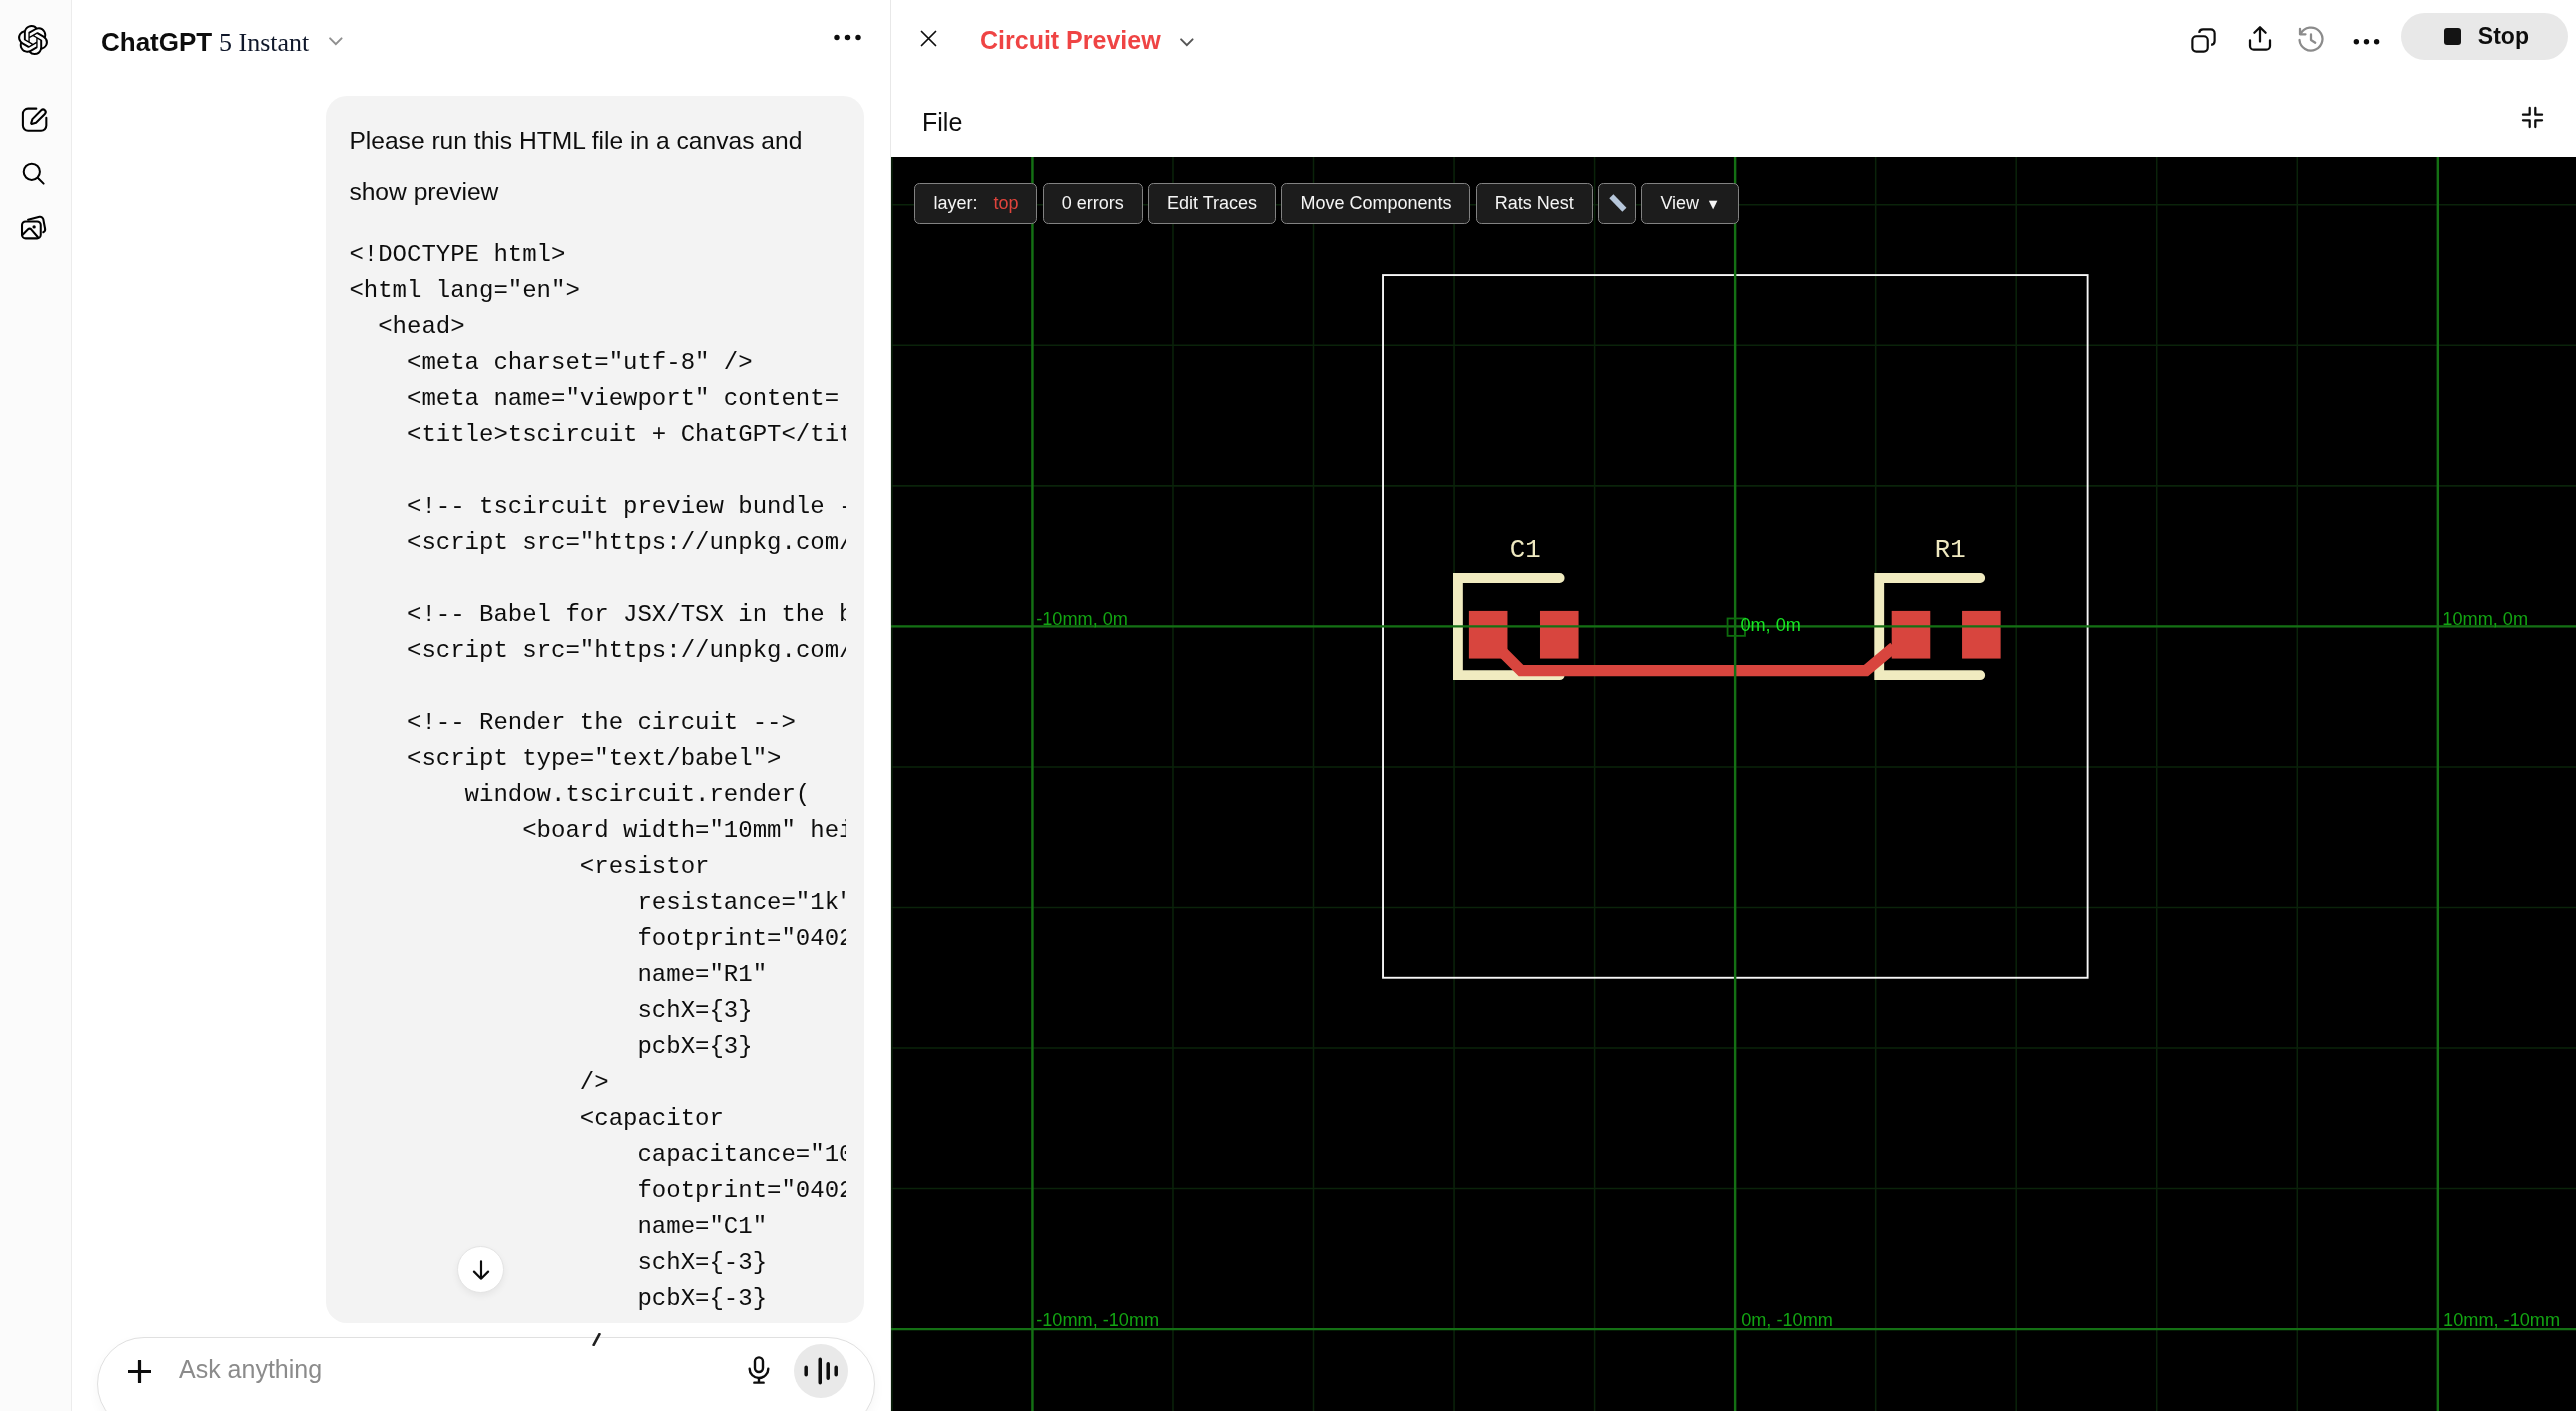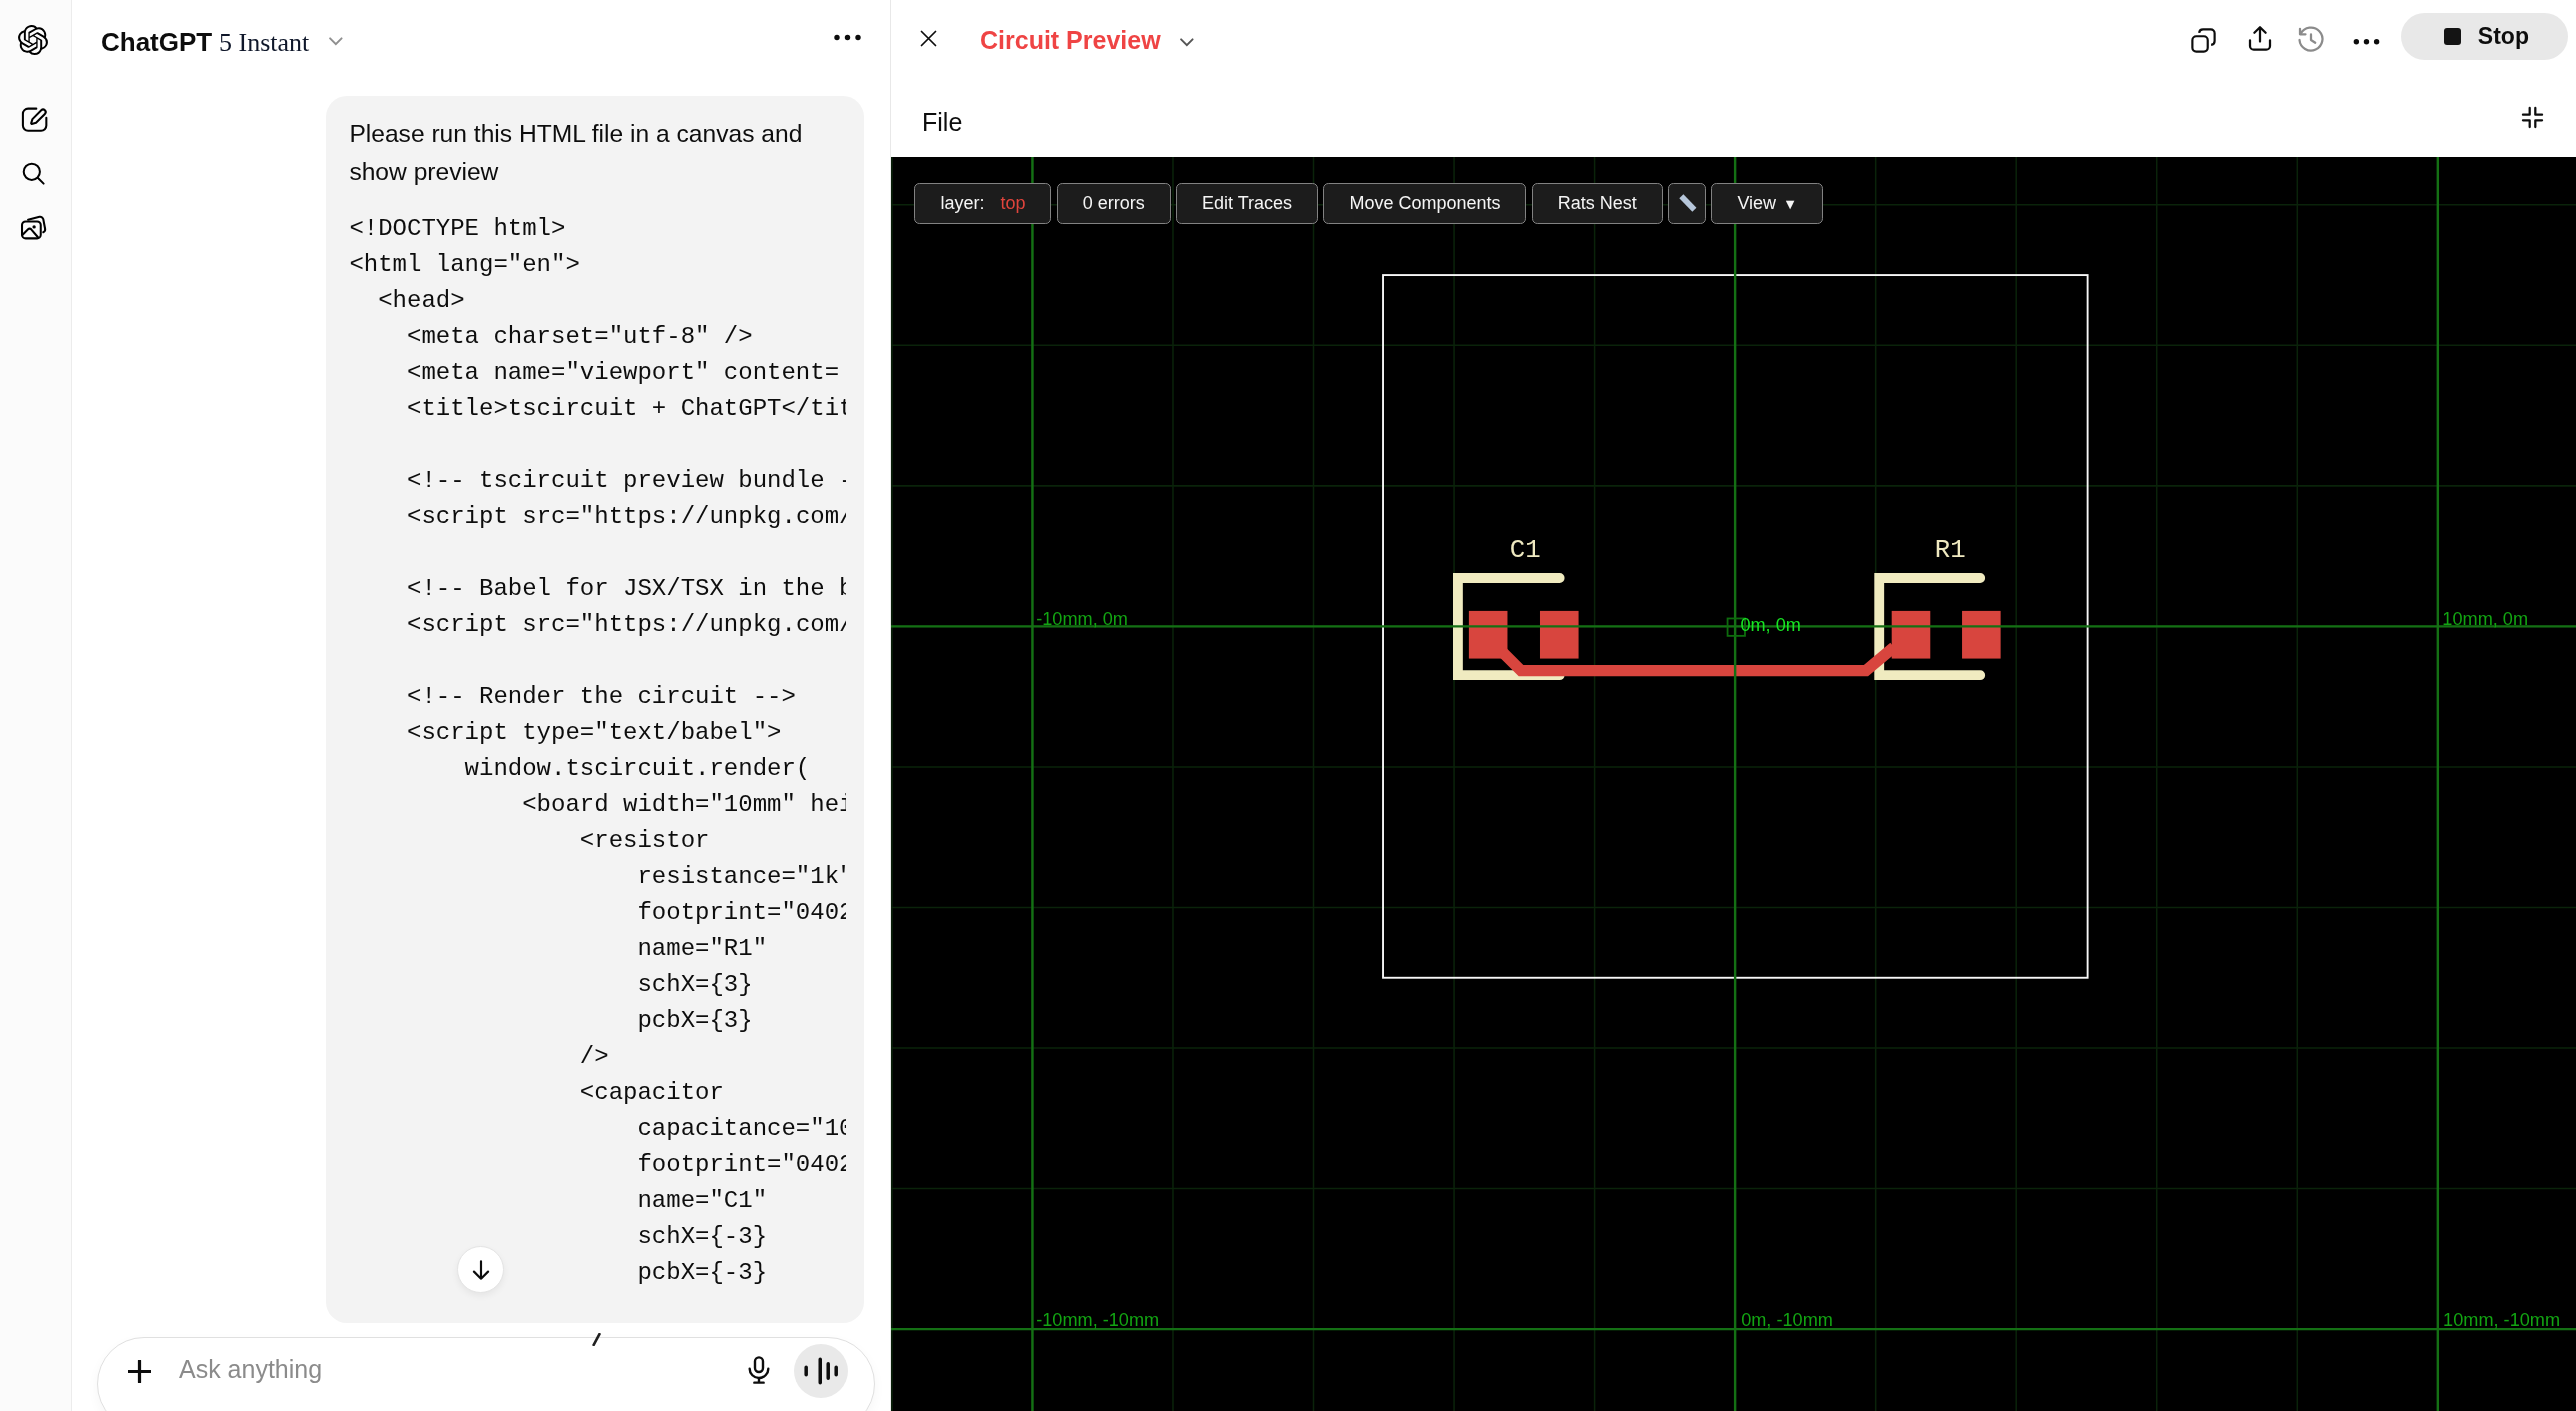--- a/index.html
+++ b/index.html
@@ -11,21 +11,21 @@
   
   #sidebar { left:0; top:0; width:72px; height:1411px; background:#fbfbfb; border-right:1.5px solid #ececec; }
 
   
   #chat { left:72px; top:0; width:818px; height:1411px; background:#fff; }
   #chathdr { left:29px; top:27px; font-size:26px; color:#0d0d0d; }
   #chathdr b { font-weight:700; }
   #chathdr .sub { color:#0f172a; font-weight:400; margin-left:6.8px;font-family:Liberation Serif, serif; }
   #bubblebg { left:254px; top:96px; width:538px; height:1227px; background:#f3f3f3; border-radius:21px; }
   #bubble { left:254px; top:96px; width:520px; height:1258px; overflow:hidden; padding:19px 0 0 23.4px; }
-  #bubble .msg { font-size:24.6px; line-height:38px; color:#0d0d0d; }
+  #bubble .msg { font-size:24.6px; line-height:51px; color:#0d0d0d; }
   #bubble pre { font-family:"Liberation Mono", monospace; font-size:24px; line-height:36px; color:#0d0d0d; margin-top:20px; }
 
   #scrollbtn { left:385px; top:1246px; width:47px; height:47px; border-radius:50%; background:#fff;
      border:1.5px solid #e4e4e4; box-shadow:0 3px 7.6px rgba(0,0,0,.06); display:flex; align-items:center; justify-content:center; }
   #inputbar { left:25px; top:1337px; width:778px; height:94px; border-radius:47px; background:#fff;
      border:1.5px solid #e0e0e0; box-shadow:0 4.5px 12px rgba(0,0,0,.04); }
   #askany { left:107px; top:1355px; font-size:25px; color:#8b8b8b; }
   #voicecirc { left:722px; top:1344px; width:54px; height:54px; border-radius:50%; background:#e9e9e9;
      display:flex; align-items:center; justify-content:center; }
 
@@ -44,21 +44,21 @@
      font-weight:700; color:#111; }
   .bluedot { width:11.3px; height:11.3px; border-radius:50%; background:#3b7df0; }
   #segsch { display:flex; align-items:center; gap:7.6px; margin-left:19px; color:#5d6166; font-weight:400; }
   #seg3d { margin-left:36px; color:#5d6166; }
   #segdots { margin-left:39px; display:flex; align-items:center; }
 
   
   #pcb { left:0px; top:157px; width:1686px; height:1255px; background:#000; }
   #toolbar { left:23.4px; top:26px; display:flex; gap:5.3px; }
   .tbtn { height:41px; background:#1c1c1c; border:1.5px solid #828282; border-radius:5.3px;
-     color:#f5f5f5; font-size:18px; display:flex; align-items:center; padding:0 25px; white-space:nowrap; justify-content:center; }
+     color:#f5f5f5; font-size:18px; display:flex; align-items:center; padding:0 18px; white-space:nowrap; justify-content:center; }
   .tbtn .red { color:#e0443c; margin-left:16px; }
 </style>
 </head>
 <body>
 <div id="page">
 
   <div id="sidebar" class="abs">
     <svg class="abs" style="left:18px; top:25px;" width="30" height="30" viewBox="0 0 24 24" fill="#000">
       <path d="M22.2819 9.8211a5.9847 5.9847 0 0 0-.5157-4.9108 6.0462 6.0462 0 0 0-6.5098-2.9A6.0651 6.0651 0 0 0 4.9807 4.1818a5.9847 5.9847 0 0 0-3.9977 2.9 6.0462 6.0462 0 0 0 .7427 7.0966 5.98 5.98 0 0 0 .511 4.9107 6.051 6.051 0 0 0 6.5146 2.9001A5.9847 5.9847 0 0 0 13.2599 24a6.0557 6.0557 0 0 0 5.7718-4.2058 5.9894 5.9894 0 0 0 3.9977-2.9001 6.0557 6.0557 0 0 0-.7475-7.0729zm-9.022 12.6081a4.4755 4.4755 0 0 1-2.8764-1.0408l.1419-.0804 4.7783-2.7582a.7948.7948 0 0 0 .3927-.6813v-6.7369l2.02 1.1686a.071.071 0 0 1 .038.052v5.5826a4.504 4.504 0 0 1-4.4945 4.4944zm-9.6607-4.1254a4.4708 4.4708 0 0 1-.5346-3.0137l.142.0852 4.783 2.7582a.7712.7712 0 0 0 .7806 0l5.8428-3.3685v2.3324a.0804.0804 0 0 1-.0332.0615L9.74 19.9502a4.4992 4.4992 0 0 1-6.1408-1.6464zM2.3408 7.8956a4.485 4.485 0 0 1 2.3655-1.9728V11.6a.7664.7664 0 0 0 .3879.6765l5.8144 3.3543-2.0201 1.1685a.0757.0757 0 0 1-.071 0l-4.8303-2.7865A4.504 4.504 0 0 1 2.3408 7.8956zm16.5963 3.8558L13.1038 8.364 15.1192 7.2a.0757.0757 0 0 1 .071 0l4.8303 2.7913a4.4944 4.4944 0 0 1-.6765 8.1042v-5.6772a.79.79 0 0 0-.407-.667zm2.0107-3.0231l-.142-.0852-4.7735-2.7818a.7759.7759 0 0 0-.7854 0L9.409 9.2297V6.8974a.0662.0662 0 0 1 .0284-.0615l4.8303-2.7866a4.4992 4.4992 0 0 1 6.6802 4.66zM8.3065 12.863l-2.02-1.1638a.0804.0804 0 0 1-.038-.0567V6.0742a4.4992 4.4992 0 0 1 7.3757-3.4537l-.142.0805L8.704 5.459a.7948.7948 0 0 0-.3927.6813zm1.0976-2.3654l2.602-1.4998 2.6069 1.4998v2.9994l-2.5974 1.4997-2.6067-1.4997Z"></path>
     </svg>

